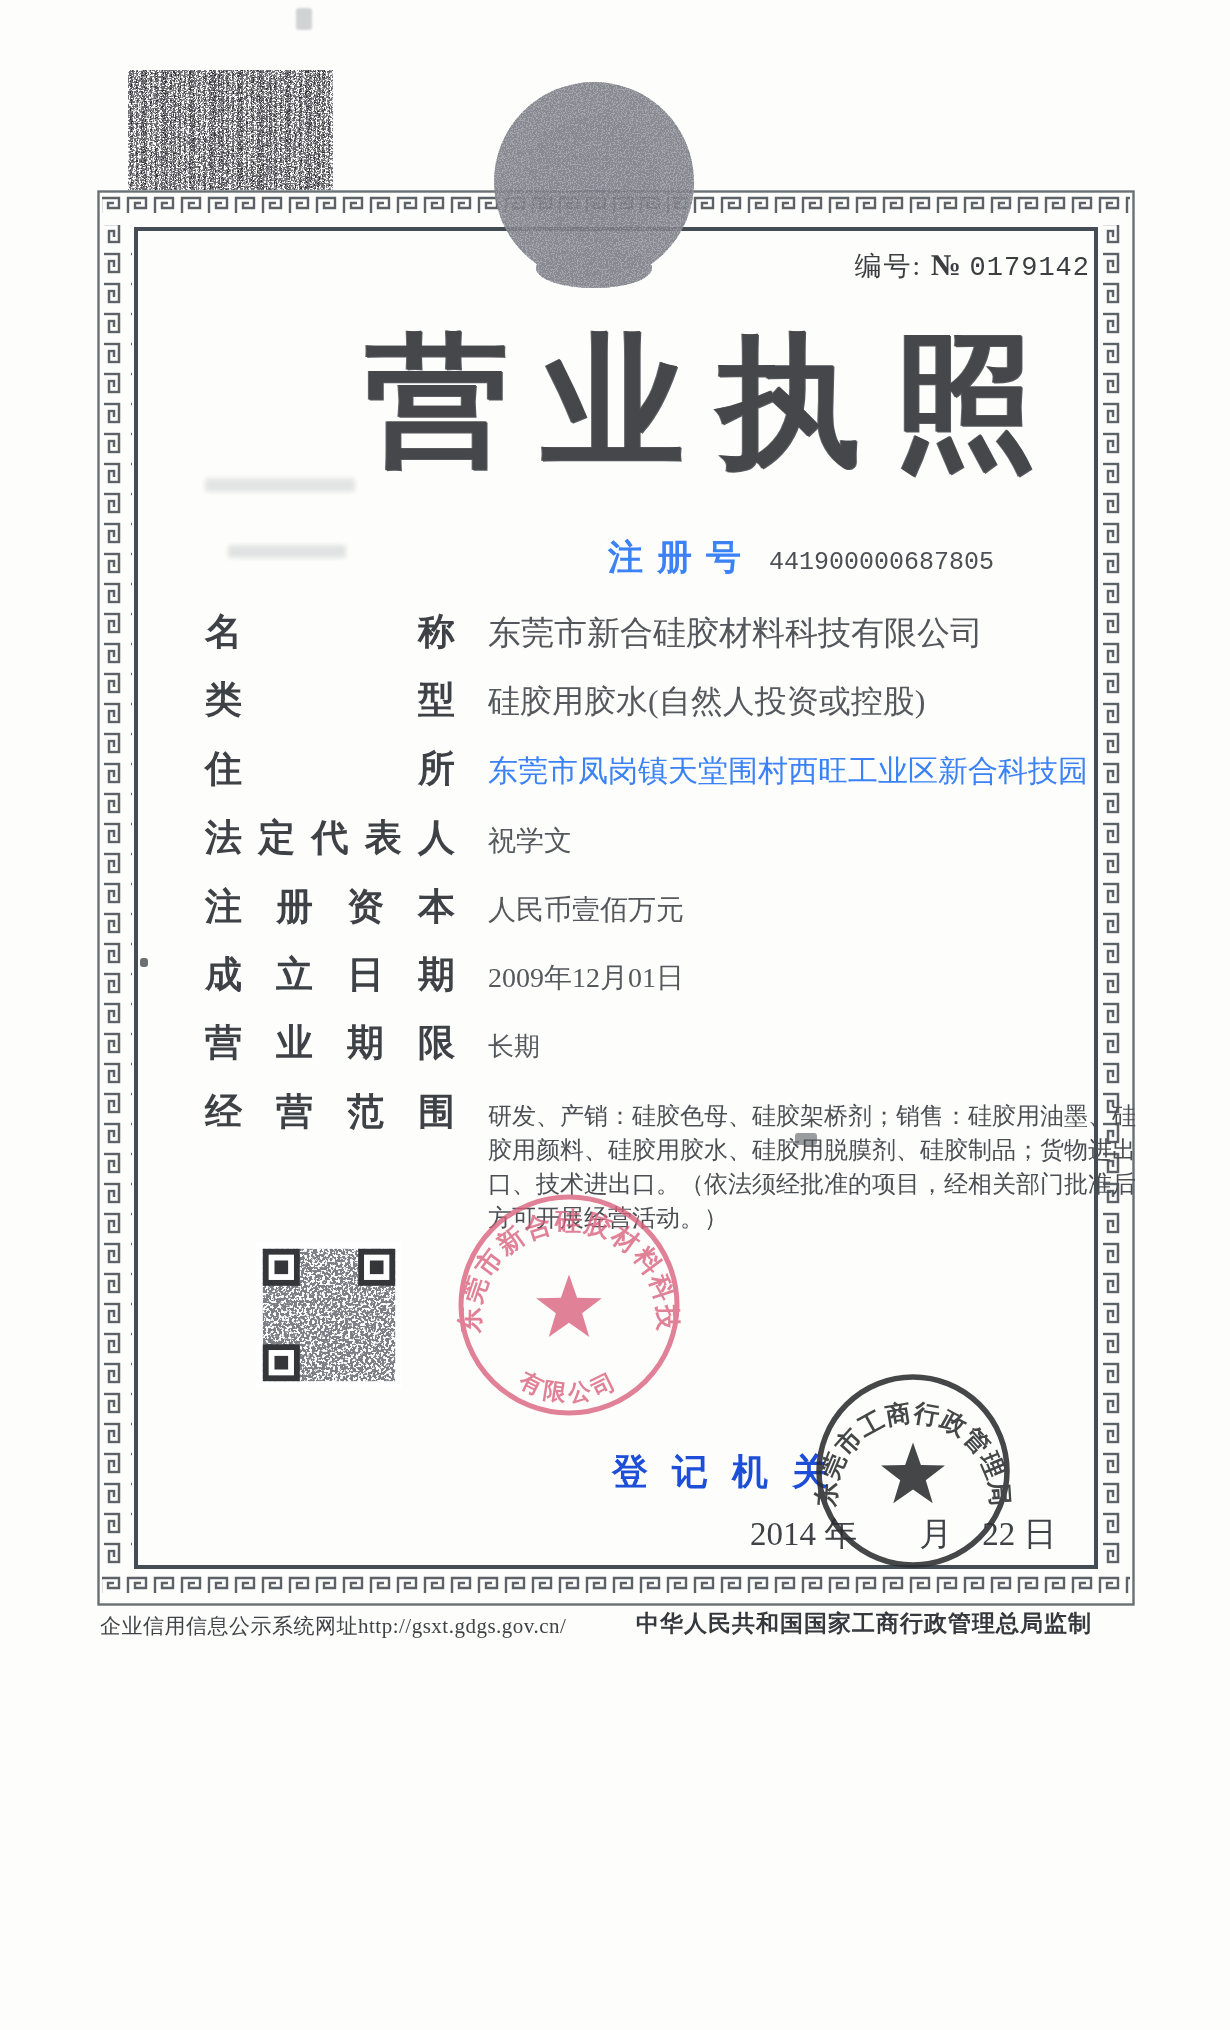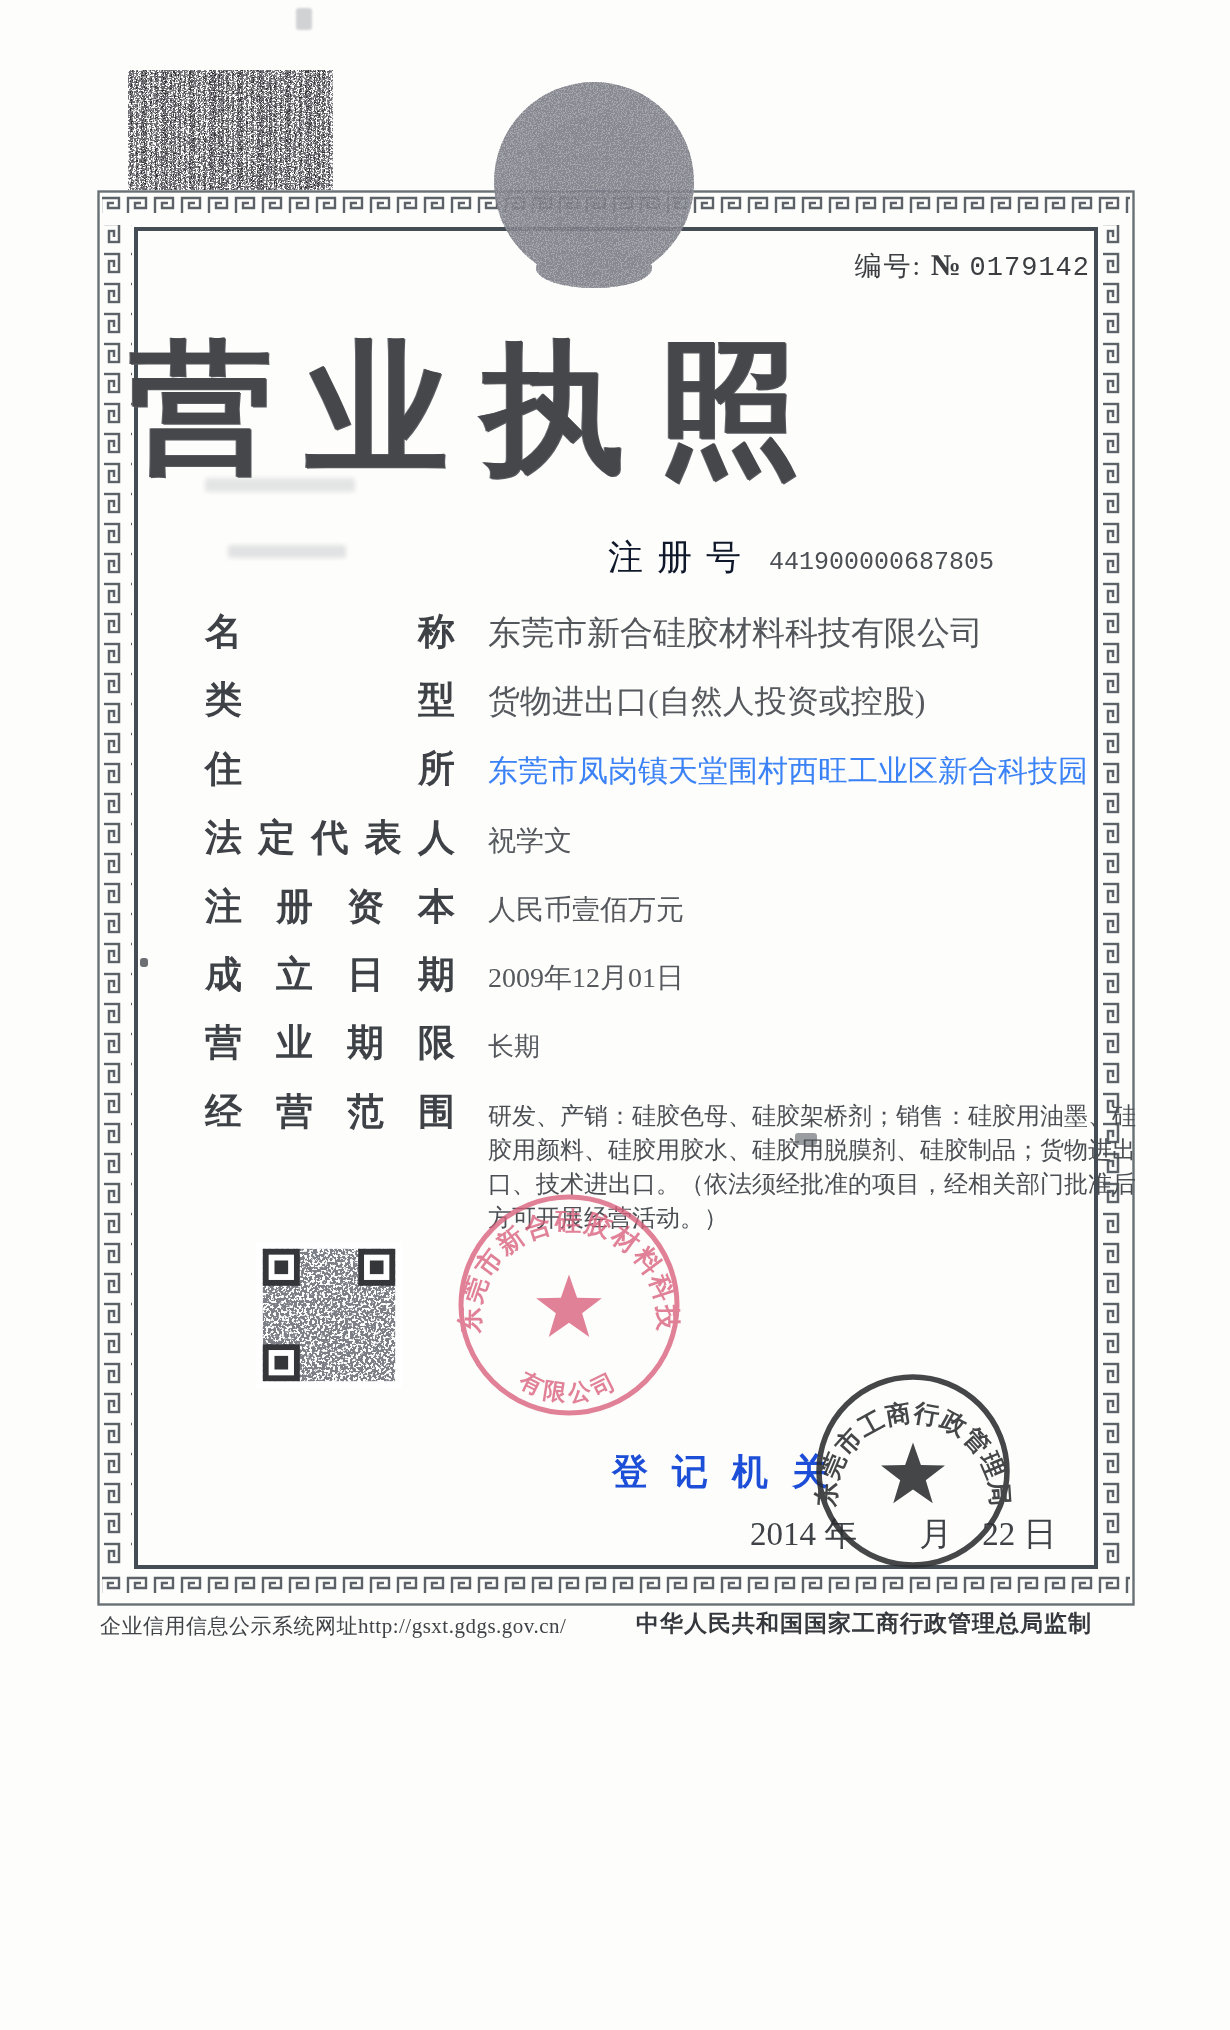--- a/index.html
+++ b/index.html
@@ -18,27 +18,27 @@
   
   .frame{left:97px;top:190px;width:1038px;height:1416px;z-index:1;}
 
   
   .serial{left:790px;top:248px;width:300px;text-align:right;z-index:4;
     font-family:"Liberation Serif",serif;color:#3b3d41;font-size:27px;letter-spacing:2px;}
   .serial .no-sign{font-weight:bold;font-size:30px;letter-spacing:0;}
   .serial .no-num{font-family:"Liberation Mono",monospace;font-size:27px;letter-spacing:1px;}
 
   
-  .title{left:130px;top:314px;width:940px;text-align:left;z-index:4;
+  .title{left:130px;top:307px;width:940px;text-align:right;z-index:4;
     font-size:142px;font-weight:900;color:#46474b;letter-spacing:34px;
     text-shadow:1px 1px 0 #5a5b60, -1px 0 0 #6a6b70;}
 
   
   .regno{left:608px;top:534px;display:flex;align-items:baseline;z-index:4;}
-  .regno .lbl{font-size:35px;font-weight:400;color:#0f172a;letter-spacing:14px;text-align:center;}
+  .regno .lbl{font-size:35px;font-weight:700;color:#3b82f6;letter-spacing:14px;text-align:center;}
   .regno .val{margin-left:14px;font-family:Liberation Mono, monospace;font-size:25px;color:#4c5055;}
 
   
   .row{position:absolute;left:205px;display:flex;align-items:baseline;z-index:4;}
   .flabel{width:250px;font-size:37px;font-weight:700;color:#3e4247;
     display:flex;justify-content:space-between;}
   .fvalue{margin-left:33px;font-family:"Liberation Serif",serif;color:#55595e;}
   .r0{top:607px;}  .r0 .fvalue{font-size:33px;color:#53575c;}
   .r1{top:675px;}  .r1 .fvalue{font-size:32px;}
   .r2{top:744px;}  .r2 .fvalue{font-size:30px;color:#3b82f6;}
@@ -160,21 +160,21 @@
       <span>名</span>
       <span>称</span>
     </span>
   <span class="fvalue">东莞市新合硅胶材料科技有限公司</span>
 </div>
 <div class="row r1">
   <span class="flabel justify-chars">
       <span>类</span>
       <span>型</span>
     </span>
-  <span class="fvalue">货物进出口(自然人投资或控股)</span>
+  <span class="fvalue">硅胶用胶水(自然人投资或控股)</span>
 </div>
 <div class="row r2">
   <span class="flabel justify-chars">
       <span>住</span>
       <span>所</span>
     </span>
   <span class="fvalue">东莞市凤岗镇天堂围村西旺工业区新合科技园</span>
 </div>
 <div class="row r3">
   <span class="flabel justify-chars">

